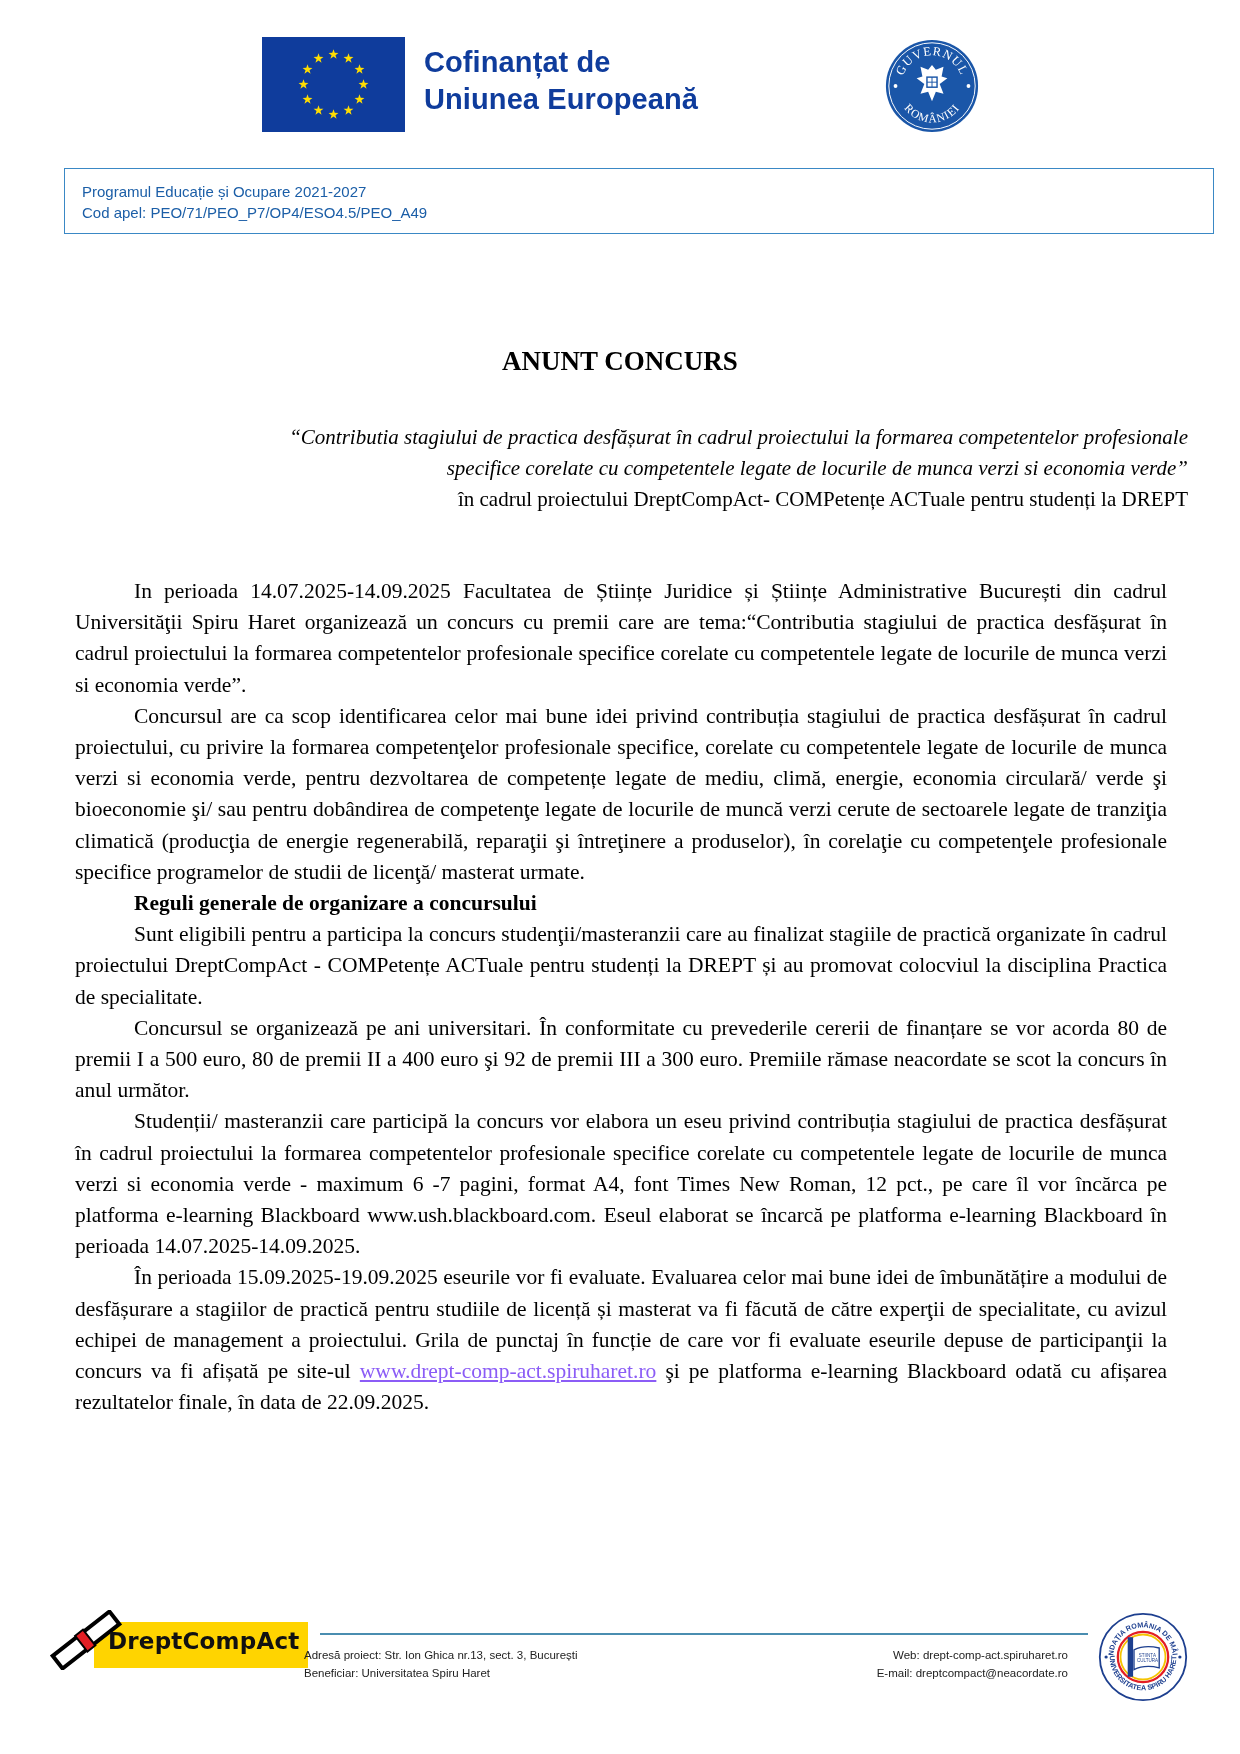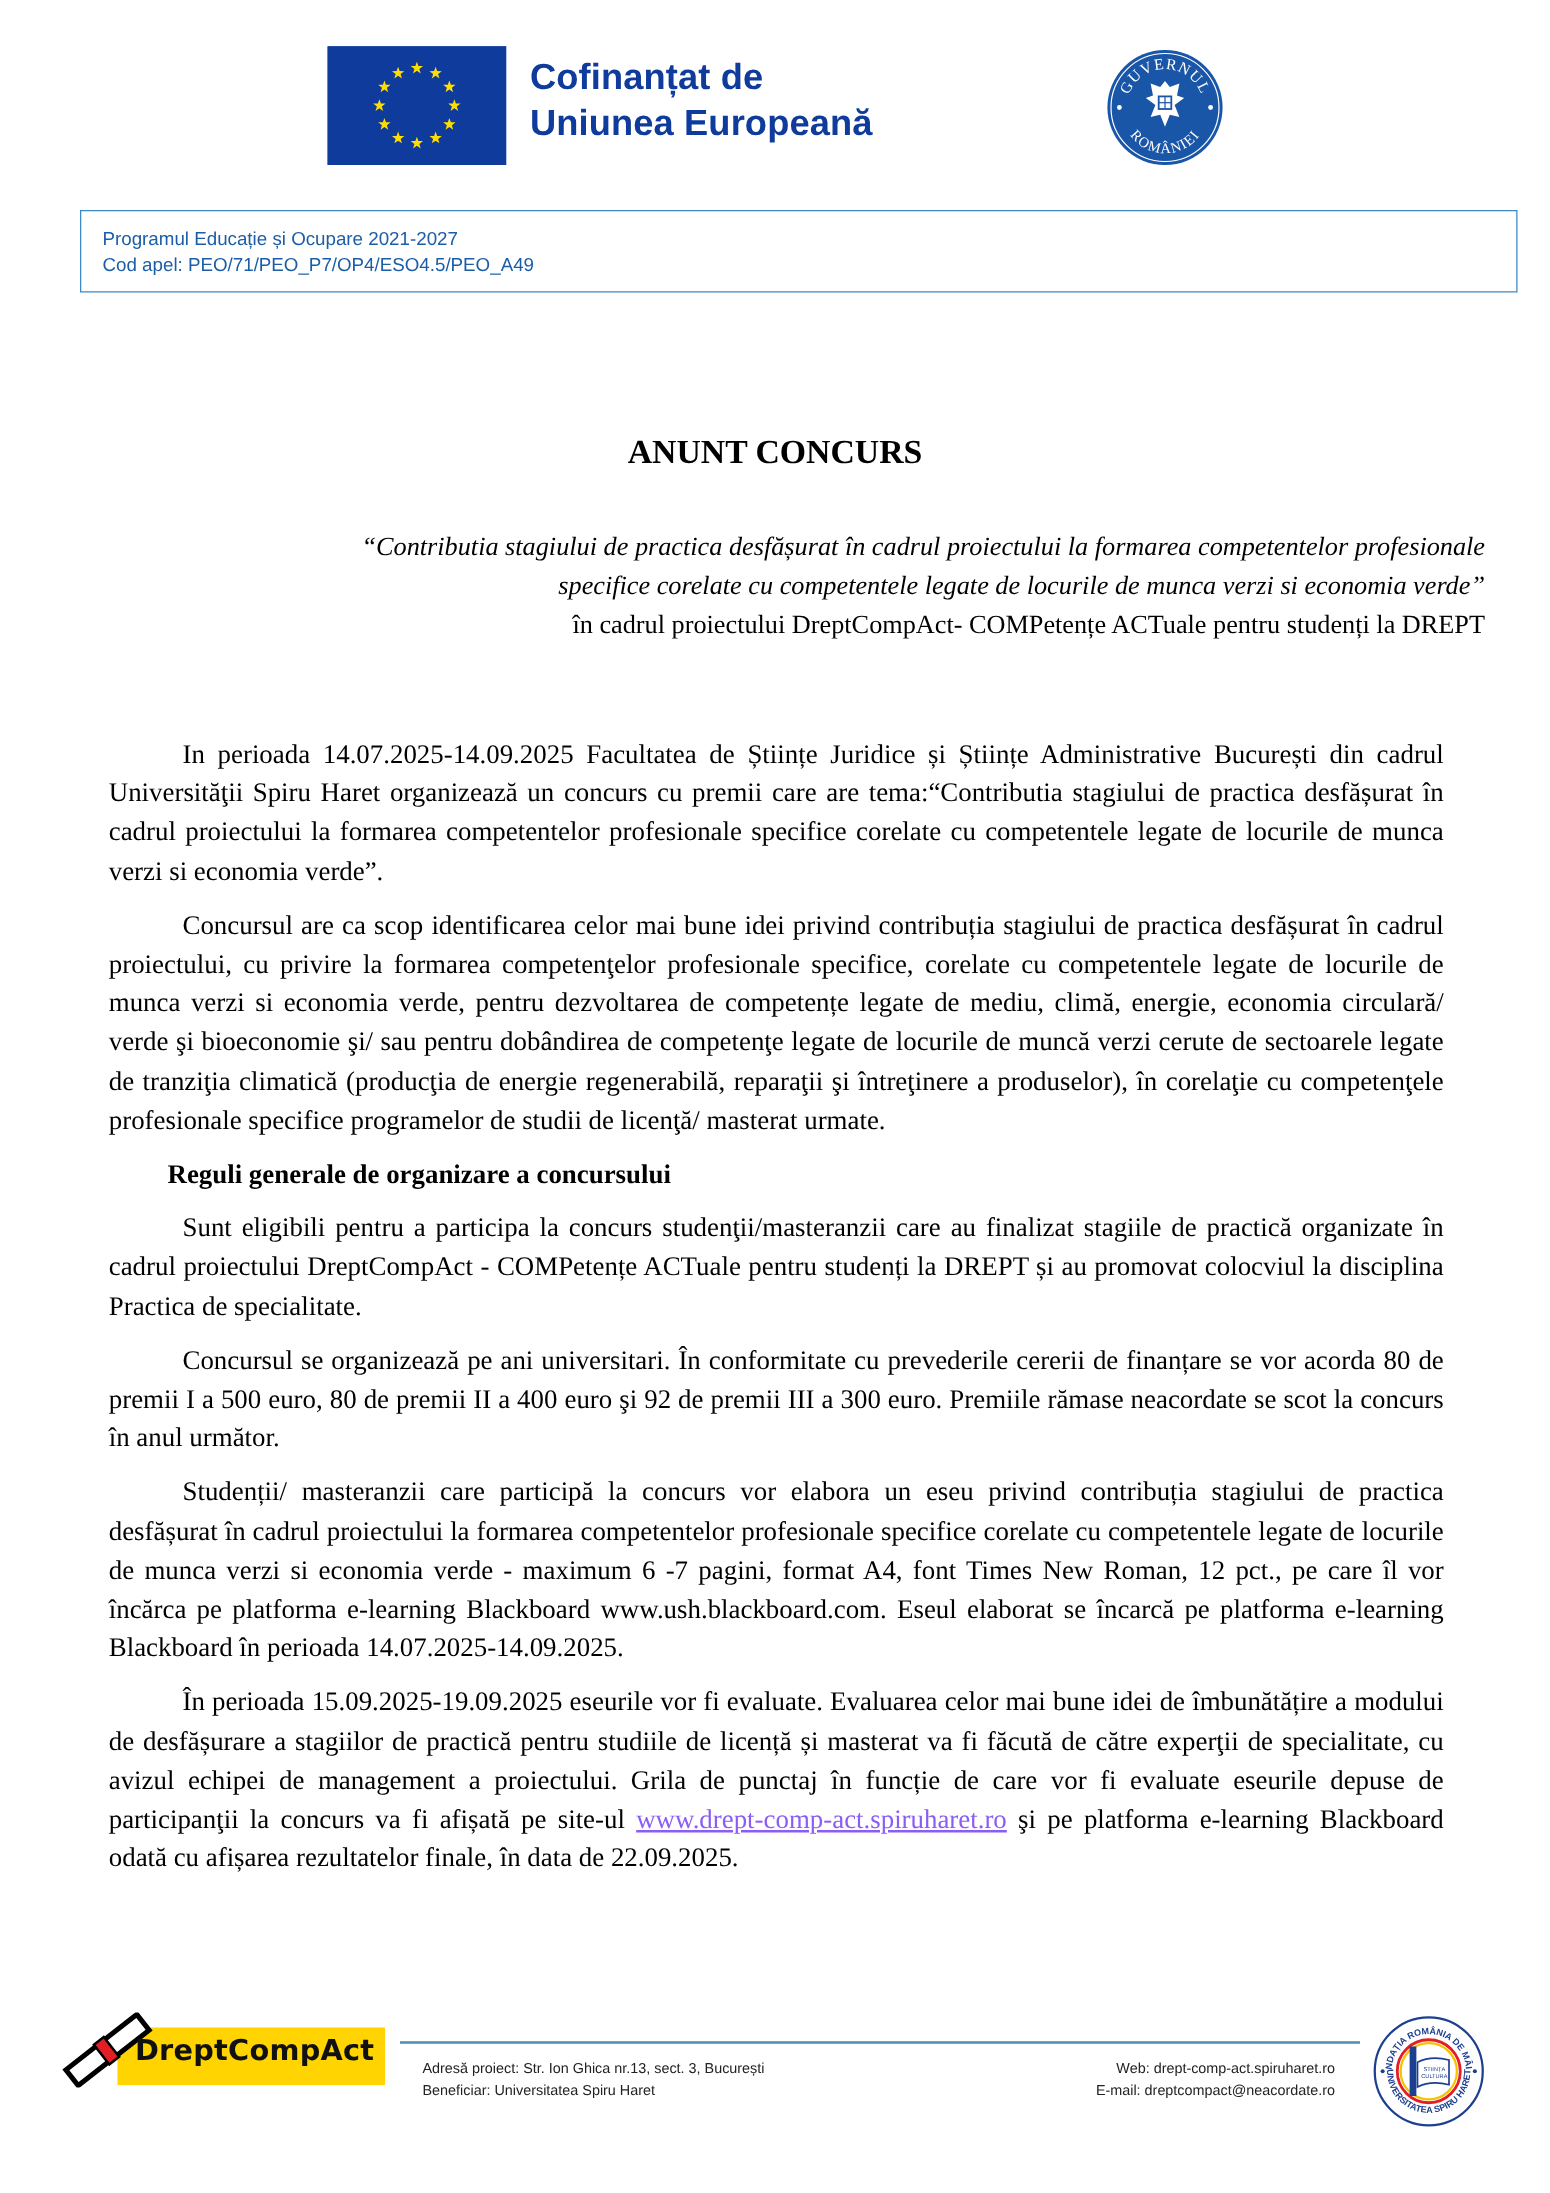--- a/index.html
+++ b/index.html
@@ -17,31 +17,31 @@
     .program-box .left { position: absolute; left: 17px; top: 12px; line-height: 21px; }
     .program-box .right { position: absolute; right: 16px; top: 12px; line-height: 21px; text-align: right; }
 
     
     .doc-title { position: absolute; left: 0; width: 1240px; top: 346px; text-align: center; font-weight: bold; font-size: 27px; }
     .subtitle { position: absolute; left: 88px; width: 1100px; top: 422px; text-align: right; font-size: 21px; line-height: 31px; }
     .subtitle .it { font-style: italic; display: block; }
 
     
     .body-text { position: absolute; left: 75px; width: 1092px; top: 576px; font-size: 21.5px; line-height: 31.2px; text-align: justify; }
-    .body-text p { margin: 12px; text-indent: 59px; }
+    .body-text p { margin: 0; text-indent: 59px; }
     .body-text .heading { font-weight: bold; text-indent: 59px; margin: 0; }
     .body-text a { color: #8b5cf6; text-decoration: underline; }
 
     
     .footer-logo { position: absolute; left: 46px; top: 1610px; width: 262px; height: 60px; }
     .footer-logo .yellow { position: absolute; left: 48px; top: 12px; width: 214px; height: 46px; background: #ffd400; }
     .footer-logo .brand { position: absolute; left: 62px; top: 18px; font-family: "DejaVu Sans", sans-serif; font-weight: bold; font-size: 23px; color: #111; letter-spacing: 0.2px; }
     .footer-logo svg.scroll { position: absolute; left: 0; top: 0; width: 80px; height: 60px; }
     .footer-line { position: absolute; left: 320px; top: 1633px; width: 768px; height: 2px; background: #4a8db0; }
-    .footer-left { position: absolute; left: 338px; top: 1646px; font-family: "Liberation Sans", sans-serif; font-size: 11.5px; line-height: 18px; color: #222; }
+    .footer-left { position: absolute; left: 304px; top: 1646px; font-family: "Liberation Sans", sans-serif; font-size: 11.5px; line-height: 18px; color: #222; }
     .footer-right { position: absolute; right: 172px; top: 1646px; font-family: "Liberation Sans", sans-serif; font-size: 11.5px; line-height: 18px; color: #222; text-align: right; }
     .univ-seal { position: absolute; left: 1098px; top: 1612px; width: 90px; height: 90px; }
     .univ-seal svg { width: 100%; height: 100%; display: block; }
   </style>
 </head>
 <body>
 
 <div class="eu-flag">
   <svg viewBox="0 0 143 95" id="eu-flag-svg">
     <rect x="0" y="0" width="143" height="95" fill="#0f3c9c"></rect>

